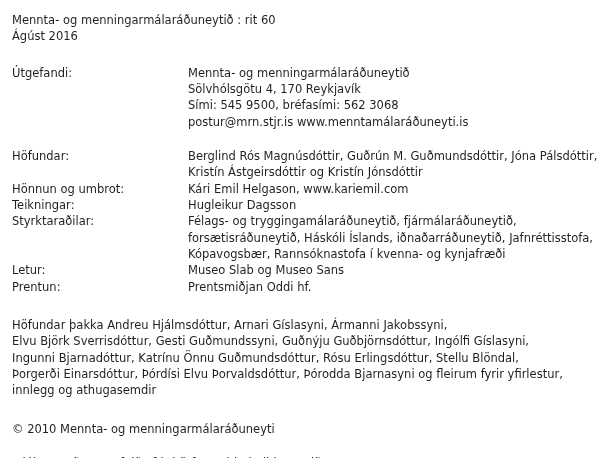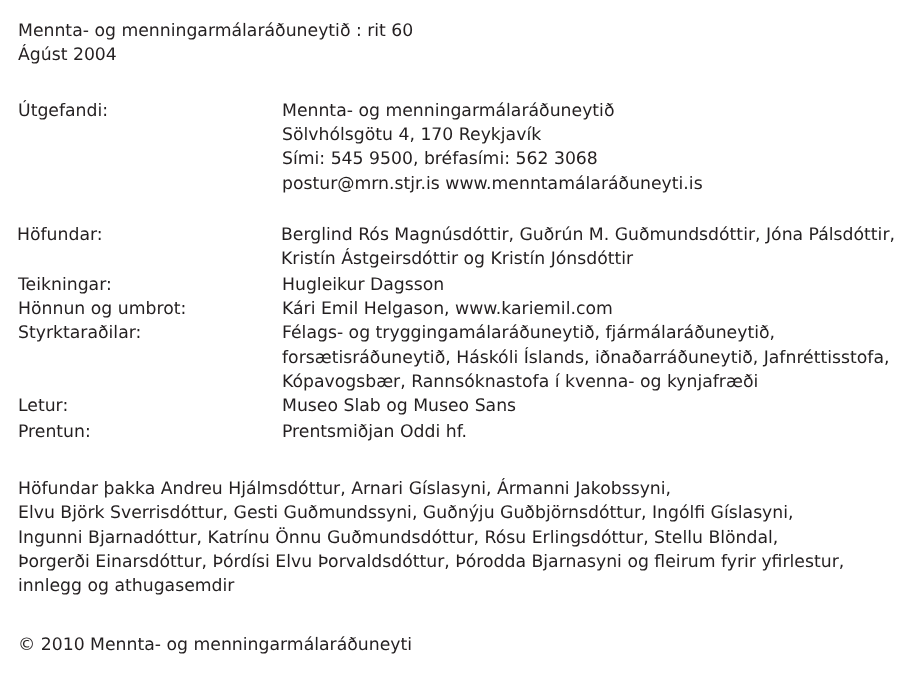--- a/index.html
+++ b/index.html
@@ -30,21 +30,20 @@
   .header div {
     white-space: nowrap;
   }
   
   .block {
     margin-bottom: 0;
   }
   .row {
     display: flex;
     align-items: flex-start;
-    justify-content: center;
   }
   .label {
     width: 148px;
     flex: 0 0 148px;
     white-space: nowrap;
   }
   .value {
     flex: 1 1 auto;
     margin-left: 28px;
   }
@@ -63,21 +62,21 @@
     white-space: nowrap;
   }
 </style>
 </head>
 <body>
 
 <div class="page">
 
   <div class="header">
     <div>Mennta- og menningarmálaráðuneytið : rit 60</div>
-    <div>Ágúst 2004</div>
+    <div>Ágúst 2016</div>
   </div>
 
   <div class="block">
     <div class="row">
       <div class="label">Útgefandi:</div>
       <div class="value">
         <div>Mennta- og menningarmálaráðuneytið</div>
         <div>Sölvhólsgötu 4,  170 Reykjavík</div>
         <div>Sími: 545 9500,  bréfasími: 562 3068</div>
         <div>postur@mrn.stjr.is    www.menntamálaráðuneyti.is</div>
@@ -92,32 +91,32 @@
       <div class="label">Höfundar:</div>
       <div class="value">
         <div>Berglind Rós Magnúsdóttir, Guðrún M. Guðmundsdóttir, Jóna Pálsdóttir,</div>
         <div>Kristín Ástgeirsdóttir og Kristín Jónsdóttir</div>
       </div>
     </div>
   </div>
 
   <div class="block">
     <div class="row">
-      <div class="label">Teikningar:</div>
+      <div class="label">Hönnun og umbrot:</div>
       <div class="value">
-        <div>Hugleikur Dagsson</div>
+        <div>Kári Emil Helgason, www.kariemil.com</div>
       </div>
     </div>
   </div>
 
   <div class="block">
     <div class="row">
-      <div class="label">Hönnun og umbrot:</div>
+      <div class="label">Teikningar:</div>
       <div class="value">
-        <div>Kári Emil Helgason, www.kariemil.com</div>
+        <div>Hugleikur Dagsson</div>
       </div>
     </div>
   </div>
 
   <div class="block">
     <div class="row">
       <div class="label">Styrktaraðilar:</div>
       <div class="value">
         <div>Félags- og tryggingamálaráðuneytið, fjármálaráðuneytið,</div>
         <div>forsætisráðuneytið, Háskóli Íslands, iðnaðarráðuneytið, Jafnréttisstofa,</div>

